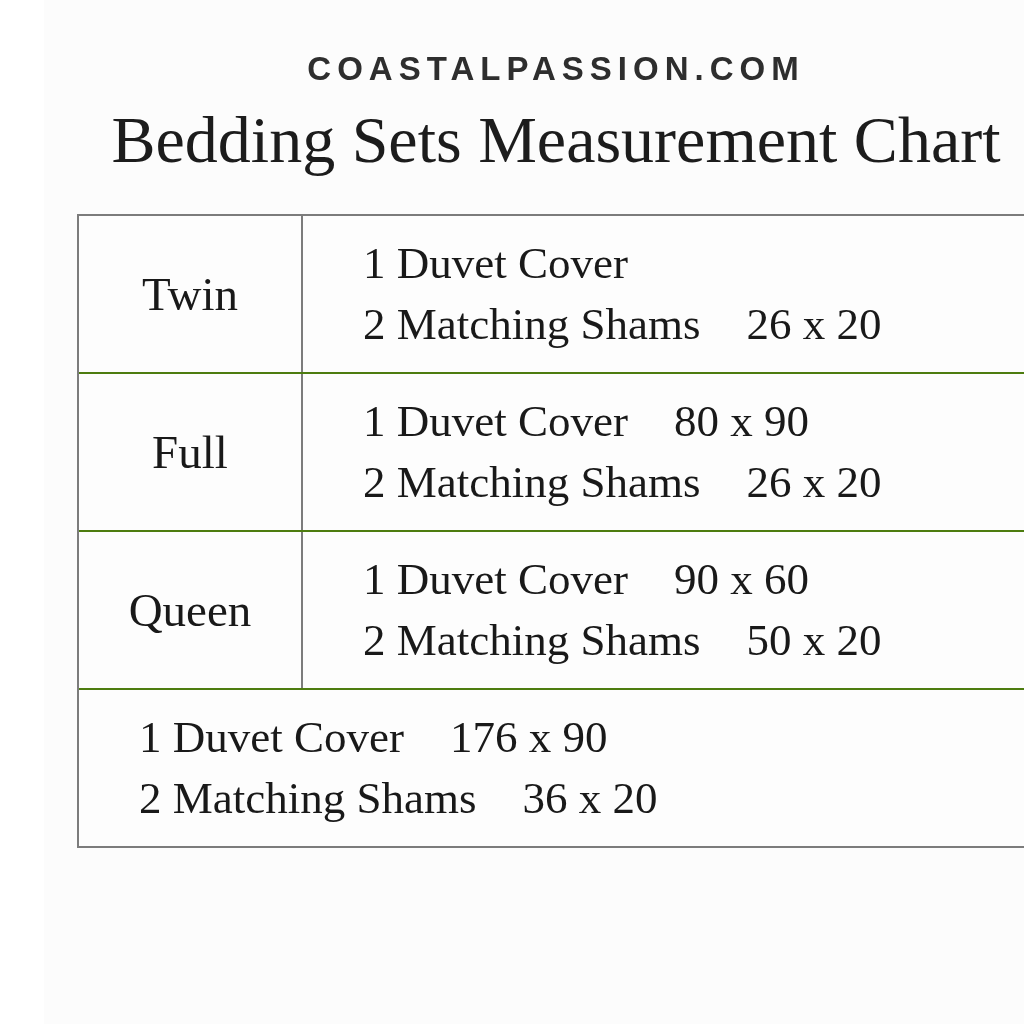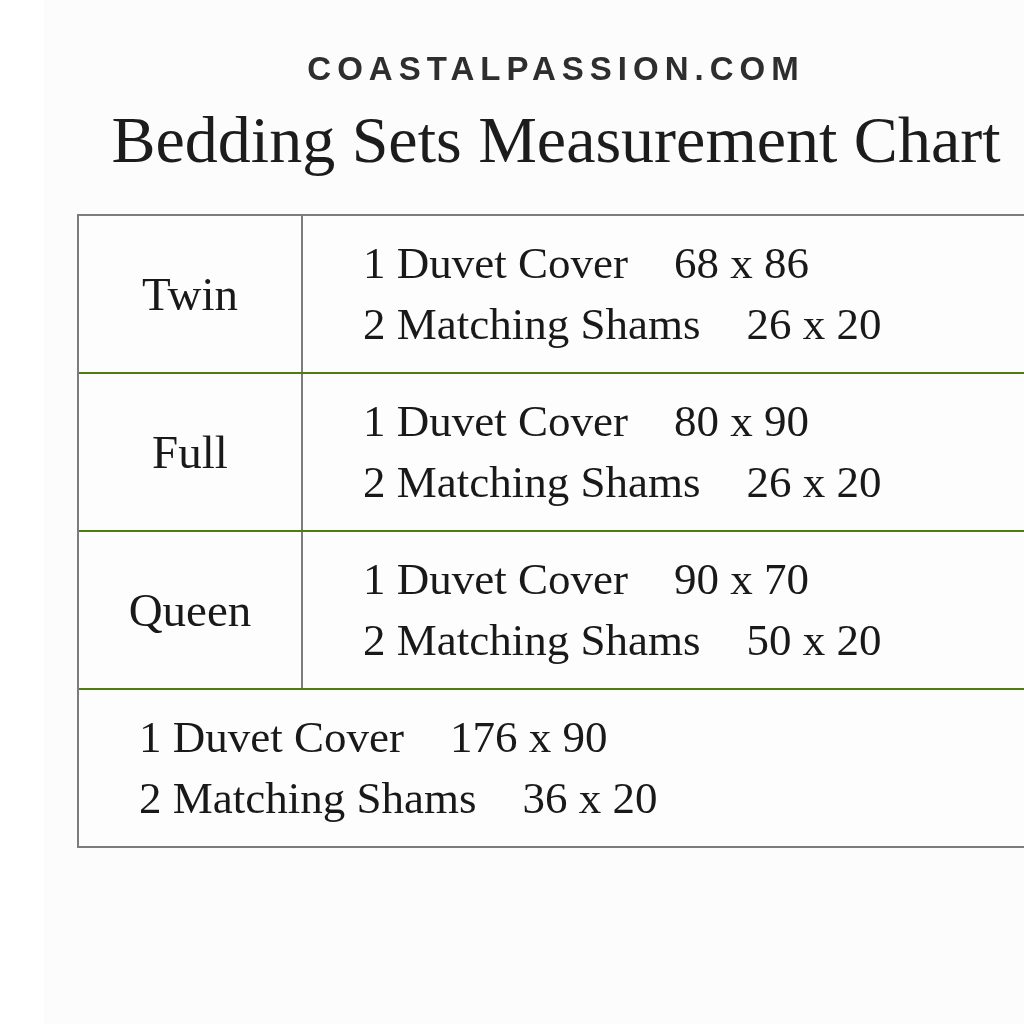--- a/index.html
+++ b/index.html
@@ -86,21 +86,20 @@
 
   <div class="page-title">Bedding Sets Measurement Chart</div>
 
   <div class="chart-table">
 
     <div class="table-row">
       <div class="cell-label">Twin</div>
       <div class="cell-items">
         <div class="item-line">
           <span>1 Duvet Cover</span>
-          <span>68 x 86</span>
         </div>
         <div class="item-line">
           <span>2 Matching Shams</span>
           <span>26 x 20</span>
         </div>
       </div>
     </div>
 
     <div class="table-row">
       <div class="cell-label">Full</div>
@@ -114,21 +113,21 @@
           <span>26 x 20</span>
         </div>
       </div>
     </div>
 
     <div class="table-row">
       <div class="cell-label">Queen</div>
       <div class="cell-items">
         <div class="item-line">
           <span>1 Duvet Cover</span>
-          <span>90 x 70</span>
+          <span>90 x 60</span>
         </div>
         <div class="item-line">
           <span>2 Matching Shams</span>
           <span>50 x 20</span>
         </div>
       </div>
     </div>
 
     <div class="table-row">
       <div class="cell-items">

